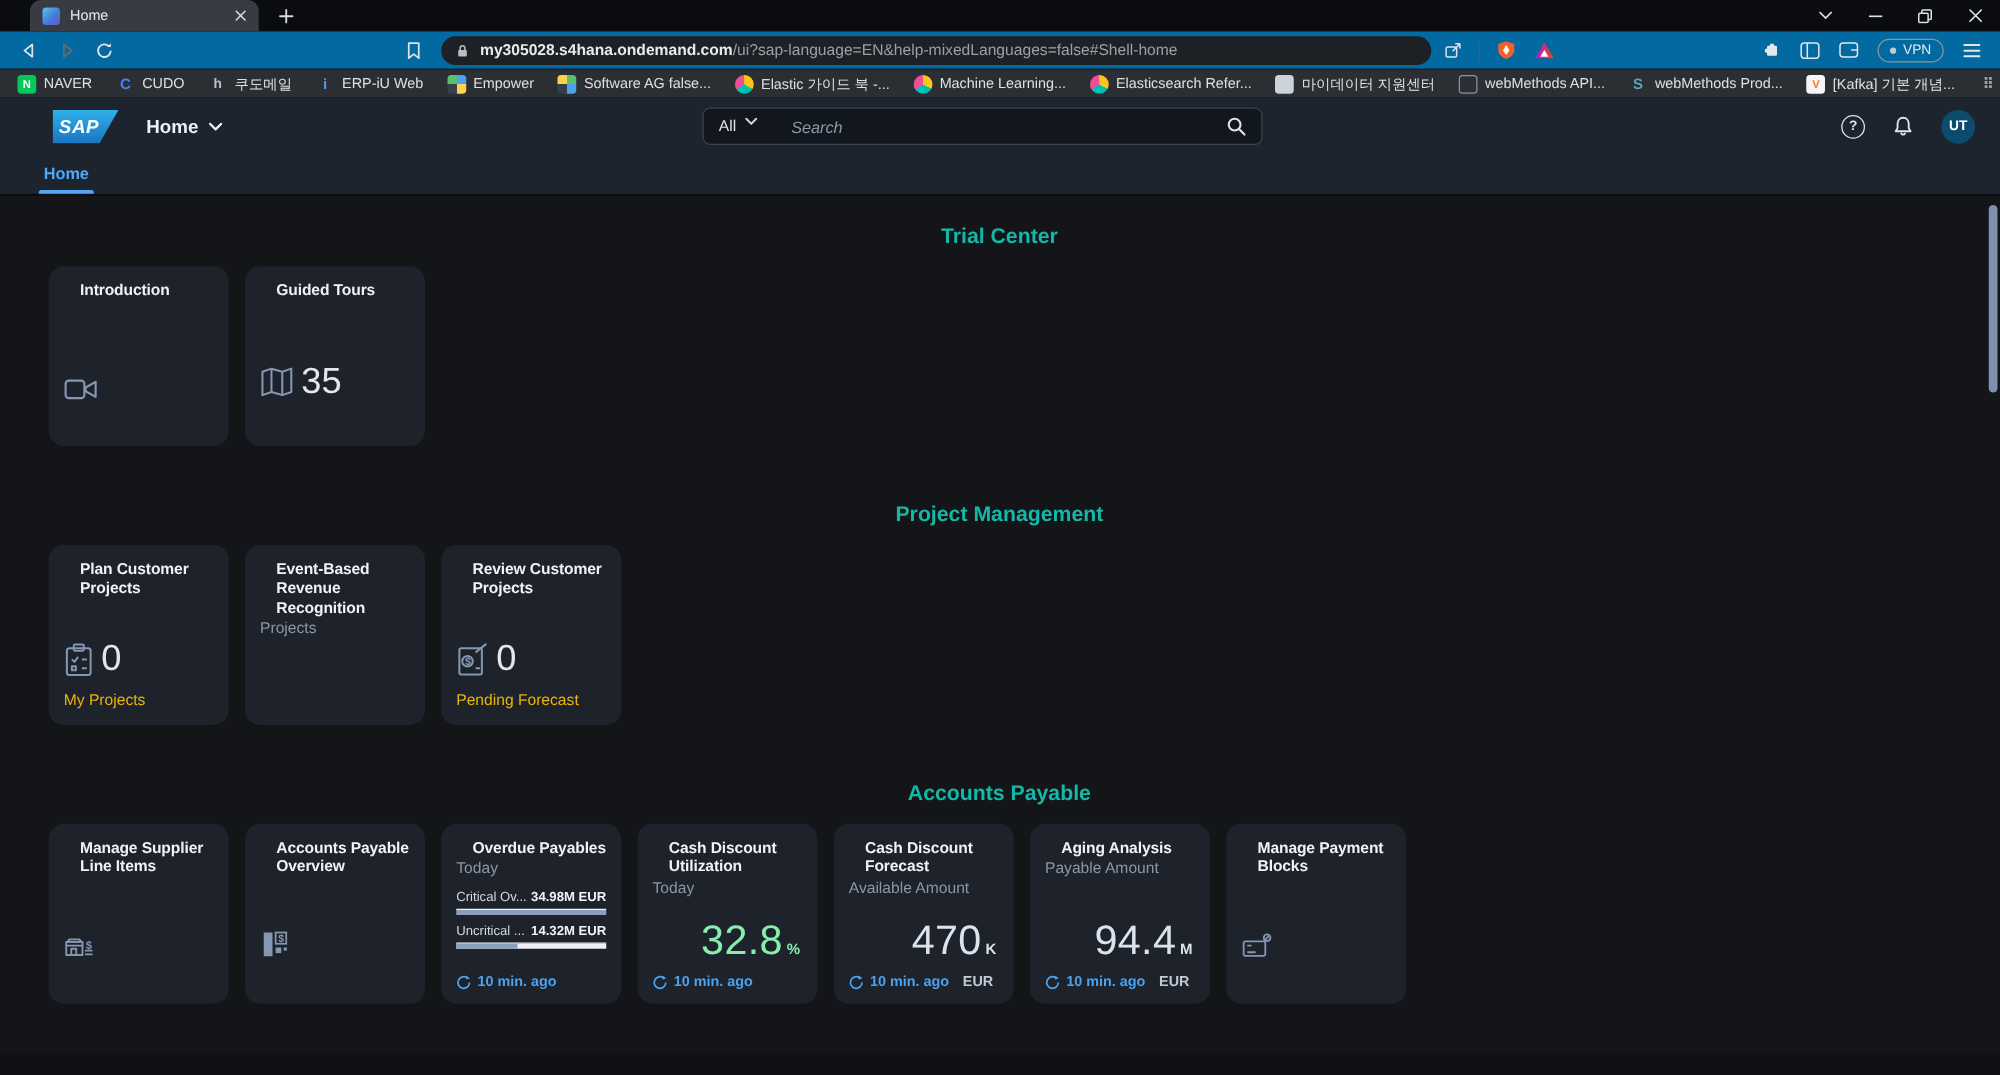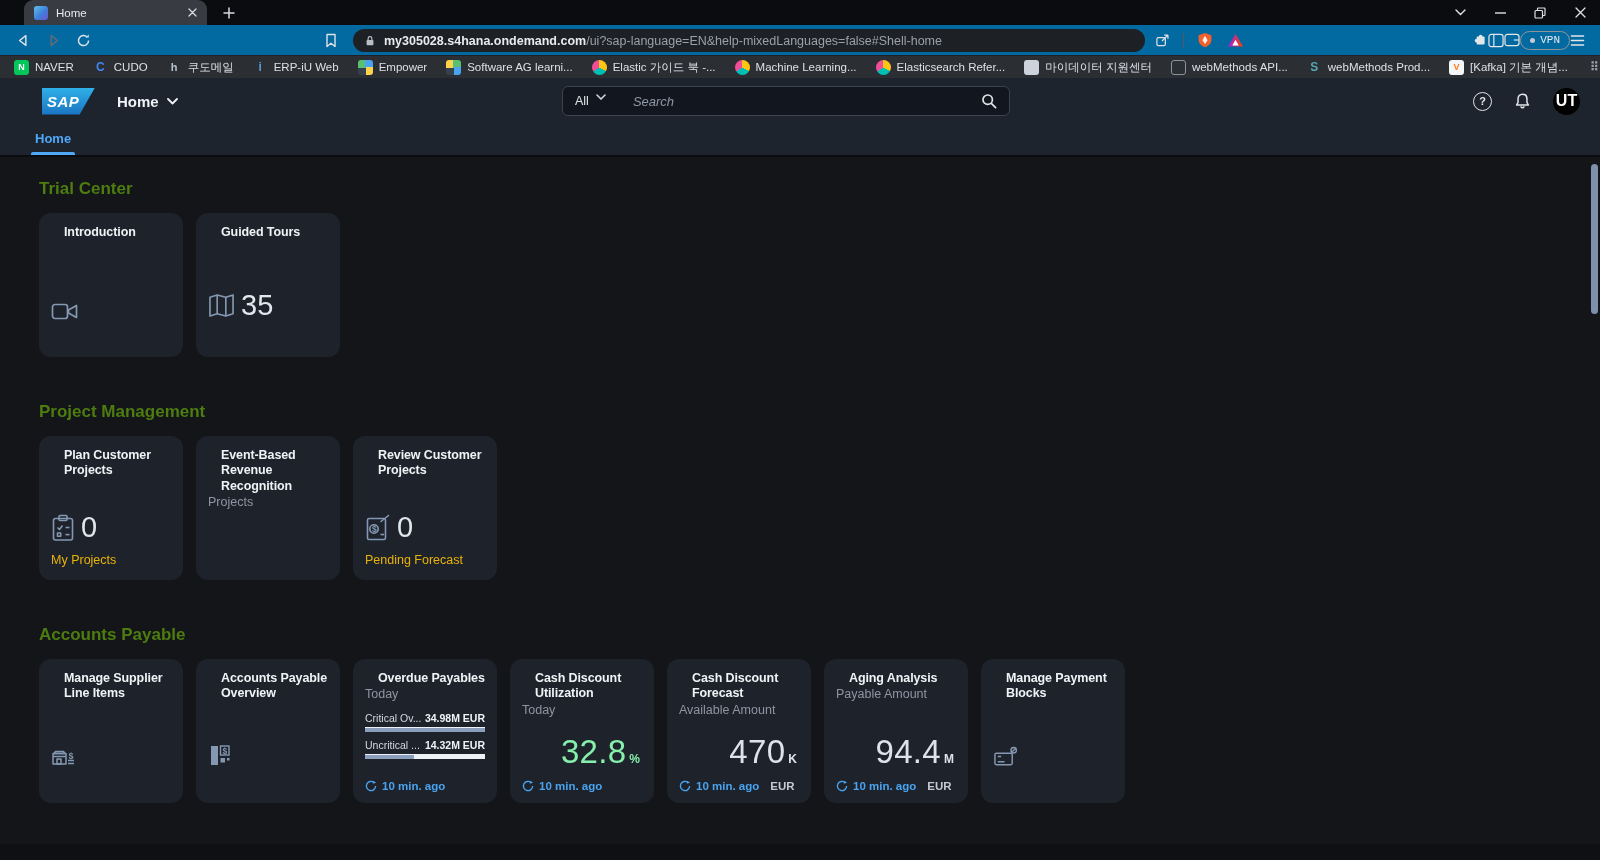--- a/index.html
+++ b/index.html
@@ -19,50 +19,50 @@
   .win-btn { width:40px; height:25px; display:flex; align-items:center; justify-content:center; color:#dfe2e6; }
 
   .toolbar { height:30px; background:#0369a1; display:flex; align-items:center; padding:0 10px; gap:4px; }
   .tb-btn { width:26px; height:26px; border-radius:50%; display:flex; align-items:center; justify-content:center; color:#e0e3e7; }
   .tb-btn.disabled { color:#686c72; }
   .bookmark-flag { margin-left:218px; }
   .urlbar { width:792px; height:23px; background:#1d2025; border-radius:12px; display:flex; align-items:center; padding:0 11px; gap:8px; margin-left:5px; white-space:nowrap; }
   .url-domain { color:#e8eaed; font-size:12.5px; font-weight:600; }
   .url-path { color:#9aa0a6; font-size:12.5px; overflow:hidden; }
   .tb-sep { width:1px; height:15px; background:#56595f; margin:0 4px; }
-  .right-icons { margin-left:auto; display:flex; align-items:center; gap:0; padding-right:5px;font-family:Liberation Mono, monospace; }
+  .right-icons { margin-left:auto; display:flex; align-items:center; gap:15px; padding-right:5px; }
   .vpn-pill { height:19px; border:1px solid #8f949a; border-radius:10px; display:flex; align-items:center; gap:5px; padding:0 9px; font-size:11px; color:#e8eaed; }
   .vpn-dot { width:5px; height:5px; border-radius:50%; background:#c7cbd0; }
 
   .bookmarks { height:23px; background:#2b2e33; border-top:1px solid rgba(0,0,0,.28); display:flex; align-items:center; padding:0 14px; font-size:11.5px; color:#dde0e4; }
   .bm-list { display:flex; align-items:center; gap:19px; }
   .bm { display:flex; align-items:center; gap:6px; white-space:nowrap; }
   .bm-ico { width:15px; height:15px; display:flex; align-items:center; justify-content:center; font-size:9px; font-weight:700; flex:none; }
 
   
   .page { height:782px; background:#131519; position:relative; overflow:hidden; }
   .shell { background:#1d242e; border-bottom:2px solid #0a0c10; }
   .shell-top { height:46px; display:flex; align-items:center; padding:0 20px 0 26px; position:relative; }
   .sap-logo { width:53px; height:27px; margin-left:16px; background:linear-gradient(180deg,#2fb0e8,#1b74c2);
               clip-path:polygon(0 0,100% 0,71% 100%,0 100%); display:flex; align-items:center; flex:none; }
   .sap-logo span { color:#fff; font-size:15px; font-weight:800; font-style:italic; padding-left:5px; letter-spacing:.5px; }
   .shell-title { margin-left:22px; display:flex; align-items:center; gap:8px; color:#eef1f5; font-size:15px; font-weight:700; }
   .searchwrap { position:absolute; left:562px; top:8px; width:448px; height:30px; background:#12171f; border:1px solid #3a434f; border-radius:6px; display:flex; align-items:center; padding:0 12px; }
   .scope { display:flex; align-items:flex-start; gap:7px; color:#dfe4ea; font-size:12.5px; }
   .placeholder { margin-left:27px; font-style:italic; color:#8f99a6; font-size:13px; flex:1; }
   .shell-icons { margin-left:auto; display:flex; align-items:center; gap:22px; }
-  .avatar { width:27px; height:27px; border-radius:50%; background:#000000; color:#fff; font-size:16px; font-weight:700; display:flex; align-items:center; justify-content:center; }
+  .avatar { width:27px; height:27px; border-radius:50%; background:#0c4a6e; color:#fff; font-size:11px; font-weight:700; display:flex; align-items:center; justify-content:center; }
   .help-circ { width:19px; height:19px; border:1.6px solid #e2e5e9; border-radius:50%; color:#e2e5e9; font-size:11px; font-weight:700; display:flex; align-items:center; justify-content:center; }
   .shell-nav { height:31px; display:flex; align-items:flex-end; padding-left:31px; }
   .nav-item { color:#4fa8f8; font-size:13px; font-weight:700; padding:0 4px 9px; position:relative; }
   .nav-item::after { content:""; position:absolute; left:0; right:0; bottom:0; height:3px; background:#4fa8f8; border-radius:2px 2px 0 0; }
 
   
   .content { padding:22px 40px 0 39px; }
-  .sec-h { font-size:17px; font-weight:700; color:#4d7c0f; margin-bottom:14px; }
+  .sec-h { font-size:17px; font-weight:700; color:#14b8a6; margin-bottom:14px;text-align:center; }
   .section { margin-bottom:45px; }
   .tiles { display:flex; gap:13px; }
   .tile { width:144px; height:144px; background:#1d222b; border-radius:12px; padding:12px 12px 11px; display:flex; flex-direction:column; }
   .tile-title { font-size:12.5px; font-weight:700; line-height:1.22; letter-spacing:-.1px; color:#f0f3f6;margin-left:13px; }
   .tile-sub { font-size:12.5px; color:#8d96a2; line-height:1.25; margin-top:1px; }
   .spacer { flex:1; }
   .icon-row { display:flex; align-items:center; gap:6px; color:#8598b2; margin-bottom:24px; }
   .icon-row.with-info { margin-bottom:0; }
   .count { font-size:29px; color:#e2e7ee; }
   .info { font-size:12.5px; color:#eab308; margin-top:9px; margin-bottom:2px; }
@@ -233,21 +233,21 @@
         <span>ERP-iU Web</span>
       </span>
 
       <span class="bm">
         <span class="bm-ico" style="background: conic-gradient(rgb(74, 163, 239) 0deg, rgb(74, 163, 239) 25%, rgb(255, 210, 77) 0deg, rgb(255, 210, 77) 50%, rgb(53, 64, 77) 0deg, rgb(53, 64, 77) 75%, rgb(88, 192, 110) 0deg); border-radius: 3px;"></span>
         <span>Empower</span>
       </span>
 
       <span class="bm">
         <span class="bm-ico" style="background: conic-gradient(rgb(88, 192, 110) 0deg, rgb(88, 192, 110) 25%, rgb(74, 163, 239) 0deg, rgb(74, 163, 239) 50%, rgb(53, 64, 77) 0deg, rgb(53, 64, 77) 75%, rgb(255, 210, 77) 0deg); border-radius: 3px;"></span>
-        <span>Software AG learni...</span>
+        <span>Software AG false...</span>
       </span>
 
       <span class="bm">
         <span class="bm-ico" style="background: conic-gradient(rgb(254, 197, 20) 0deg, rgb(254, 197, 20) 33%, rgb(0, 191, 179) 0deg, rgb(0, 191, 179) 66%, rgb(240, 78, 152) 0deg); border-radius: 50%;"></span>
         <span>Elastic 가이드 북 -...</span>
       </span>
 
       <span class="bm">
         <span class="bm-ico" style="background: conic-gradient(rgb(254, 197, 20) 0deg, rgb(254, 197, 20) 33%, rgb(0, 191, 179) 0deg, rgb(0, 191, 179) 66%, rgb(240, 78, 152) 0deg); border-radius: 50%;"></span>
         <span>Machine Learning...</span>

